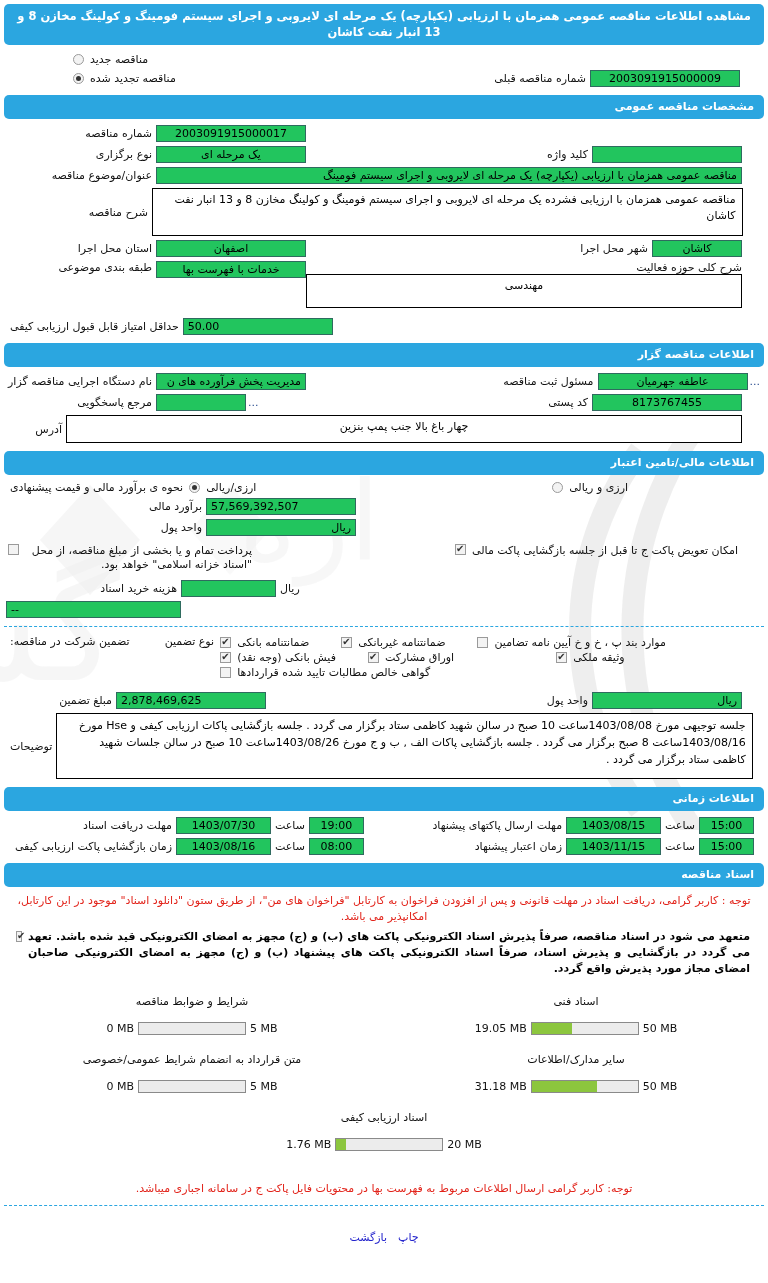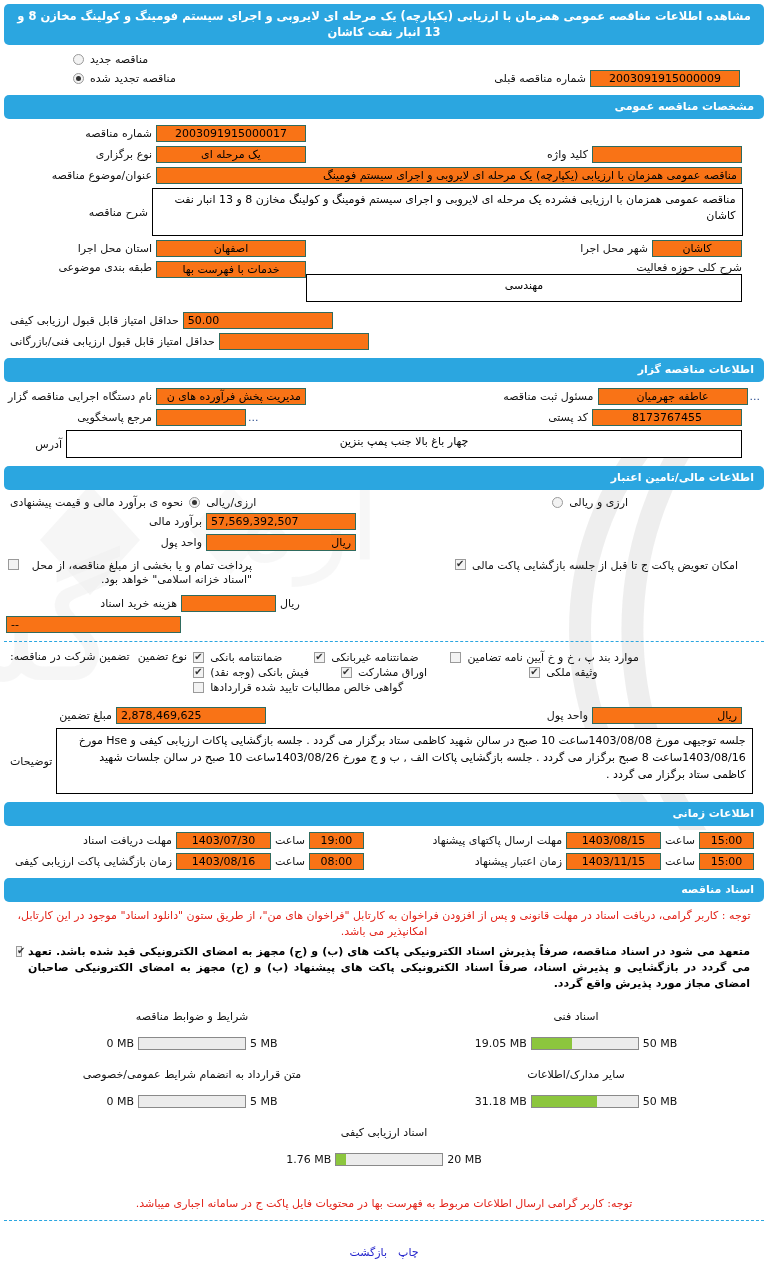--- a/index.html
+++ b/index.html
@@ -63,21 +63,21 @@
     color: #1a1a1a;
   }
   .lbl {
     font-size: 11px;
     color: #111;
     white-space: nowrap;
     padding: 0 4px;
     text-align: right;
   }
   .fld {
-    background: #f97316;
+    background: #22c55e;
     border: 1px solid #2f6b5f;
     height: 17px;
     line-height: 15px;
     font-size: 11px;
     color: #000;
     padding: 0 4px;
     text-align: center;
     overflow: hidden;
     white-space: nowrap;
   }
@@ -286,37 +286,32 @@
       <span class="lbl">شهر محل اجرا</span>
       <div class="spacer"></div>
       <span class="fld w150">اصفهان</span>
       <span class="lbl" style="width:150px;text-align:right;">استان محل اجرا</span>
     </div>
 
     <div class="row" style="align-items:flex-start;">
       <div style="width:20px;"></div>
       <div style="flex:1 1 auto;">
         <div class="lbl" style="text-align:right; padding-right:0;">شرح کلی حوزه فعالیت</div>
-        <div class="box" style="height:28px; text-align:center;">مهندسی</div>
+        <div class="box" style="height:34px; text-align:center;">مهندسی</div>
       </div>
       <span class="fld w150">خدمات با فهرست بها</span>
       <span class="lbl" style="width:150px;text-align:right;">طبقه بندی موضوعی</span>
     </div>
 
     <div class="row" style="padding-top:8px;">
       <div class="spacer"></div>
       <span class="fld w150 num" style="text-align:left;">50.00</span>
       <span class="lbl" style="text-align:right;">حداقل امتیاز قابل قبول ارزیابی کیفی</span>
     </div>
 
-    <div class="row">
-      <div class="spacer"></div>
-      <span class="fld w150"></span>
-      <span class="lbl" style="text-align:right;">حداقل امتیاز قابل قبول ارزیابی فنی/بازرگانی</span>
-    </div>
 
     <div class="bar">اطلاعات مناقصه گزار</div>
 
     <div class="row">
       <span class="ellip">...</span>
       <span class="fld w150">عاطفه جهرمیان</span>
       <span class="lbl">مسئول ثبت مناقصه</span>
       <div class="spacer"></div>
       <span class="fld w150" style="text-align:right;">مدیریت پخش فرآورده های ن</span>
       <span class="lbl" style="width:150px;text-align:right;">نام دستگاه اجرایی مناقصه گزار</span>
@@ -409,21 +404,21 @@
           <div style="width:26px;"></div>
           <span class="lbl">فیش بانکی (وجه نقد)</span>
           <span class="chk on"></span>
         </div>
         <div class="row" style="padding:1px 0; justify-content:flex-start;">
           <div class="spacer"></div>
           <span class="lbl">گواهی خالص مطالبات تایید شده قراردادها</span>
           <span class="chk"></span>
         </div>
       </div>
-      <span class="lbl" style="text-align:left;">نوع تضمین</span>
+      <span class="lbl" style="text-align:left;margin-left:27px;">نوع تضمین</span>
       <span class="lbl" style="text-align:right;">تضمین شرکت در مناقصه:</span>
     </div>
 
     <div class="row" style="padding-top:10px;">
       <div style="width:20px;"></div>
       <span class="fld w150" style="text-align:right;">ریال</span>
       <span class="lbl">واحد پول</span>
       <div class="spacer"></div>
       <span class="fld w150 num" style="text-align:left;">2,878,469,625</span>
       <span class="lbl" style="width:110px;text-align:right;">مبلغ تضمین</span>

